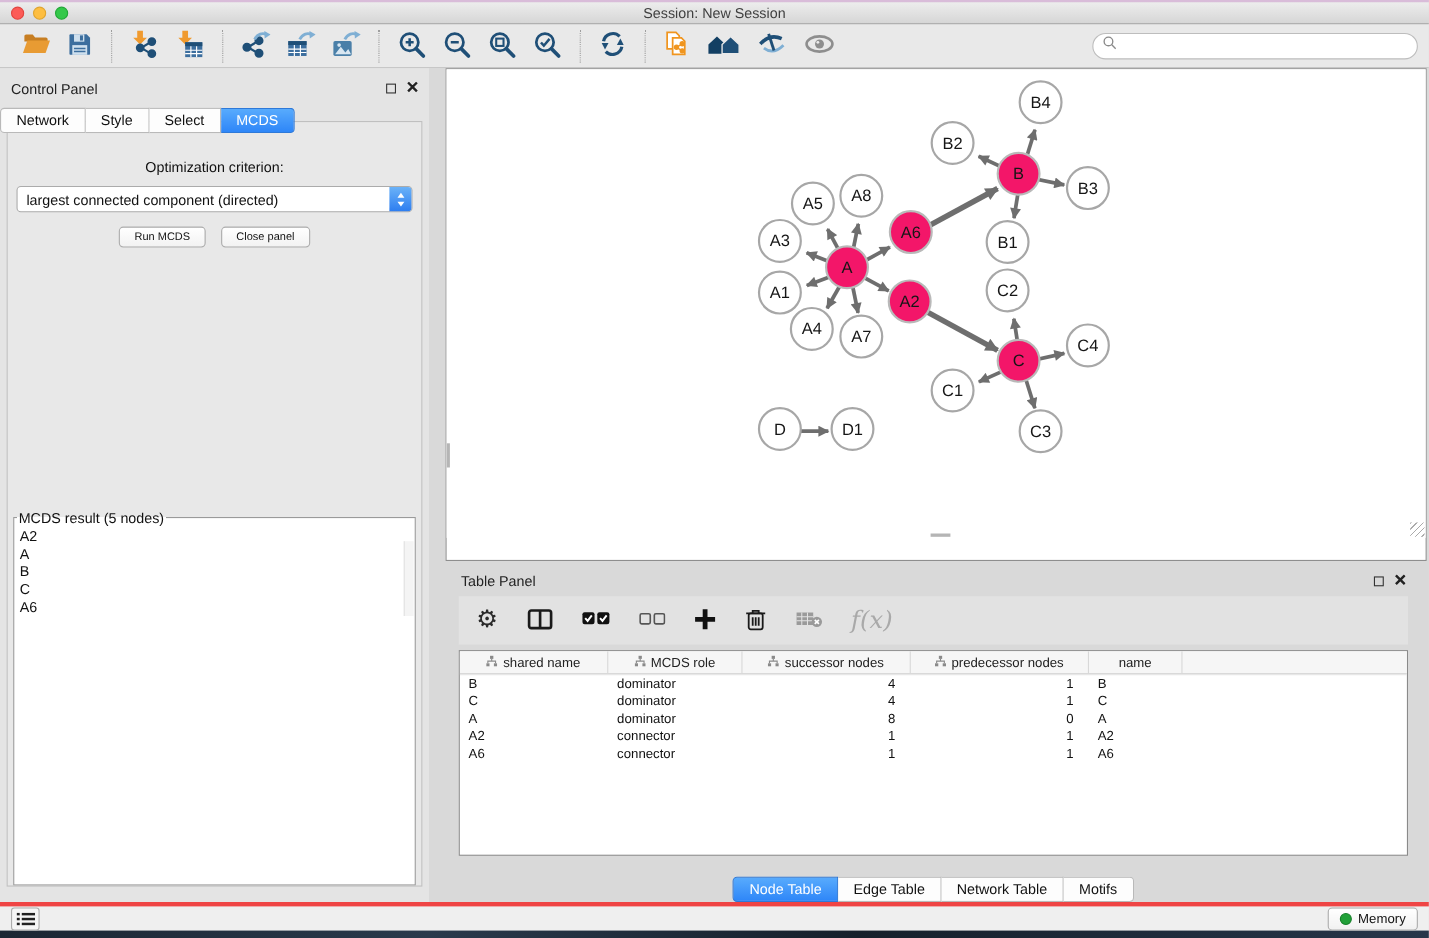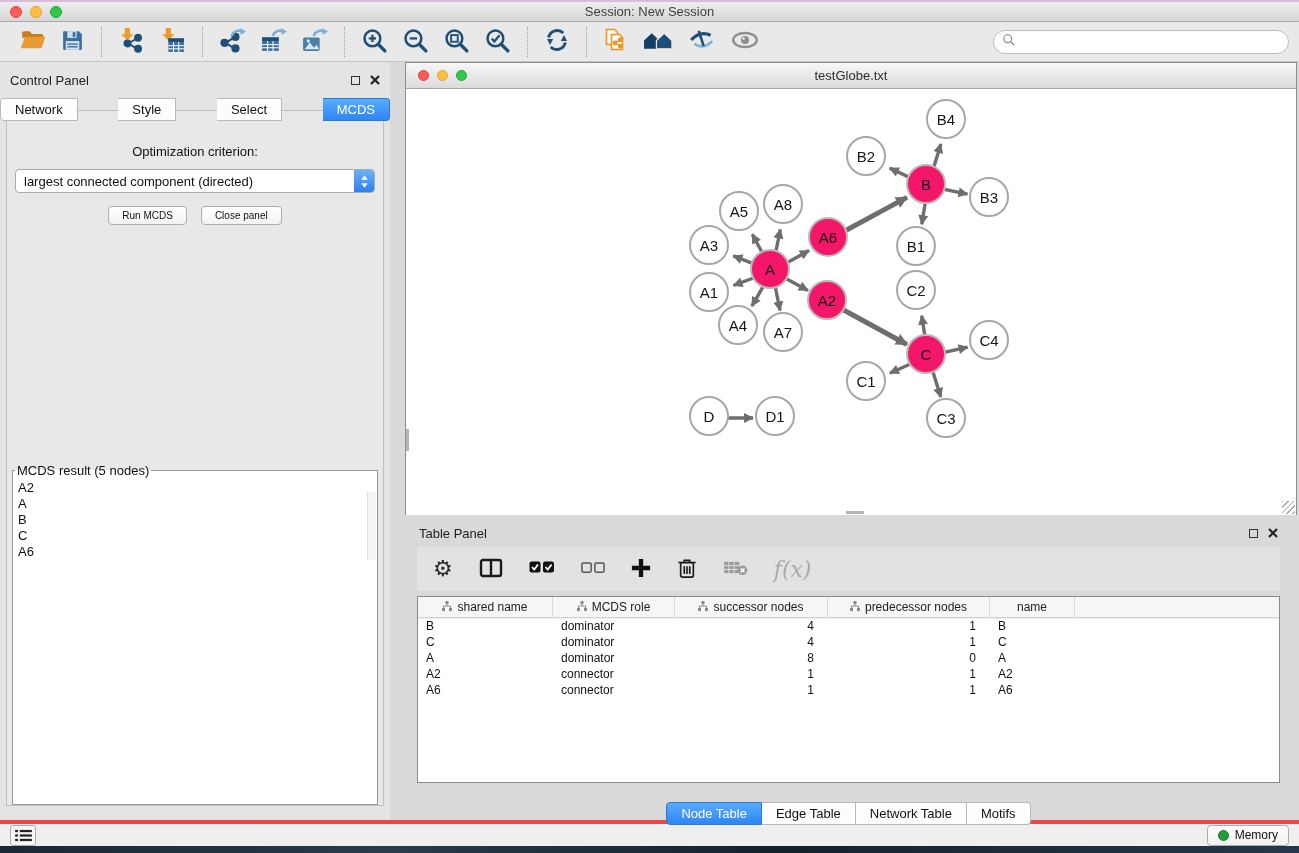--- a/index.html
+++ b/index.html
@@ -29,21 +29,21 @@
 
   
   .main { display:flex; height:758px; background:#D9D9D9; }
 
   
   .control-panel { width:390px; background:#E4E4E4; display:flex; flex-direction:column; padding:0 0 14px 0; }
   .cp-header { height:28px; display:flex; align-items:center; padding:8px 10px 0 10px; }
   .panel-title { font-size:13px; color:#222; }
   .panel-btns { margin-left:auto; display:flex; align-items:center; gap:10px; }
   .float-box { width:9px; height:9px; border:1.5px solid #333; display:inline-block; }
-  .cp-tabs { display:flex; justify-content:space-between; margin-top:8px; position:relative; z-index:2; }
+  .cp-tabs { display:flex; justify-content:flex-start; margin-top:8px; position:relative; z-index:2; }
   .tab { font-size:13px; padding:3px 14px; background:#FDFDFD; border:1px solid #B9B9B9; border-left:none; color:#111; }
   .tab:first-child { border-left:1px solid #B9B9B9; border-radius:4px 0 0 4px; }
   .tab:last-child { border-radius:0 4px 4px 0; }
   .tab.active { background:linear-gradient(#58ABFD,#2E86F8); color:#FFF; border-color:#2E79D8; }
   .cp-body { flex:1; margin:-11px 6px 0 6px; border:1px solid #C0C0C0; background:#E8E8E8;
     padding-top:11px; display:flex; flex-direction:column; align-items:center; }
   .opt-label { font-size:13px; color:#111; margin-top:22px; }
   .dropdown { margin-top:10px; width:360px; height:24px; background:#FFF; border:1px solid #ABABAB; border-radius:4px;
     display:flex; align-items:center; position:relative; }
   .dropdown .dd-text { flex:1; font-size:13px; padding-left:8px; color:#111; white-space:nowrap; }
@@ -344,28 +344,20 @@
             <div class="result-item">C</div>
             <div class="result-item">A6</div>
           </div>
         <div class="result-scroll"></div>
       </fieldset>
     </div>
   </div>
 
   <div class="right-col">
     <div class="network-window">
-      <div class="net-titlebar">
-        <div class="lights">
-          <span class="light red"></span>
-          <span class="light yellow"></span>
-          <span class="light green"></span>
-        </div>
-        <span class="net-title">testGlobe.txt</span>
-      </div>
       <div class="net-canvas" id="net-canvas">
         <svg class="graph-svg" id="graph-svg" width="890" height="426">
             <defs>
               <marker id="arw" viewBox="0 0 10 10" refX="9" refY="5" markerUnits="userSpaceOnUse" markerWidth="11" markerHeight="10" orient="auto">
                 <path d="M0 0 L10 5 L0 10 z" fill="#6E6E6E"></path>
               </marker>
               <marker id="arwT" viewBox="0 0 10 10" refX="9" refY="5" markerUnits="userSpaceOnUse" markerWidth="14" markerHeight="12" orient="auto">
                 <path d="M0 0 L10 5 L0 10 z" fill="#6E6E6E"></path>
               </marker>
             </defs>

